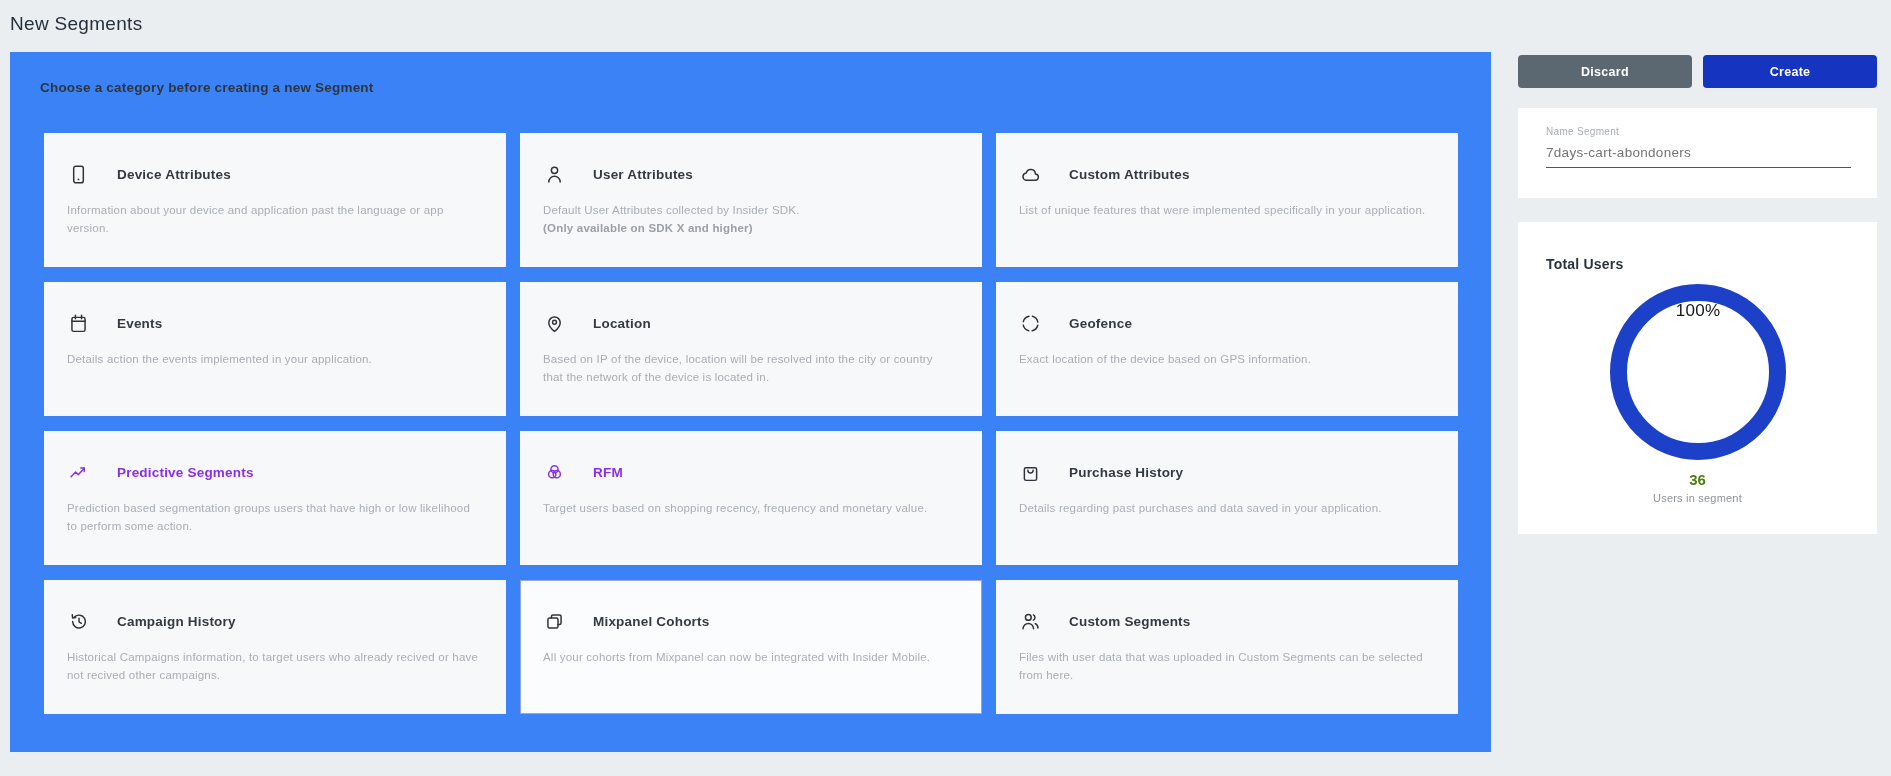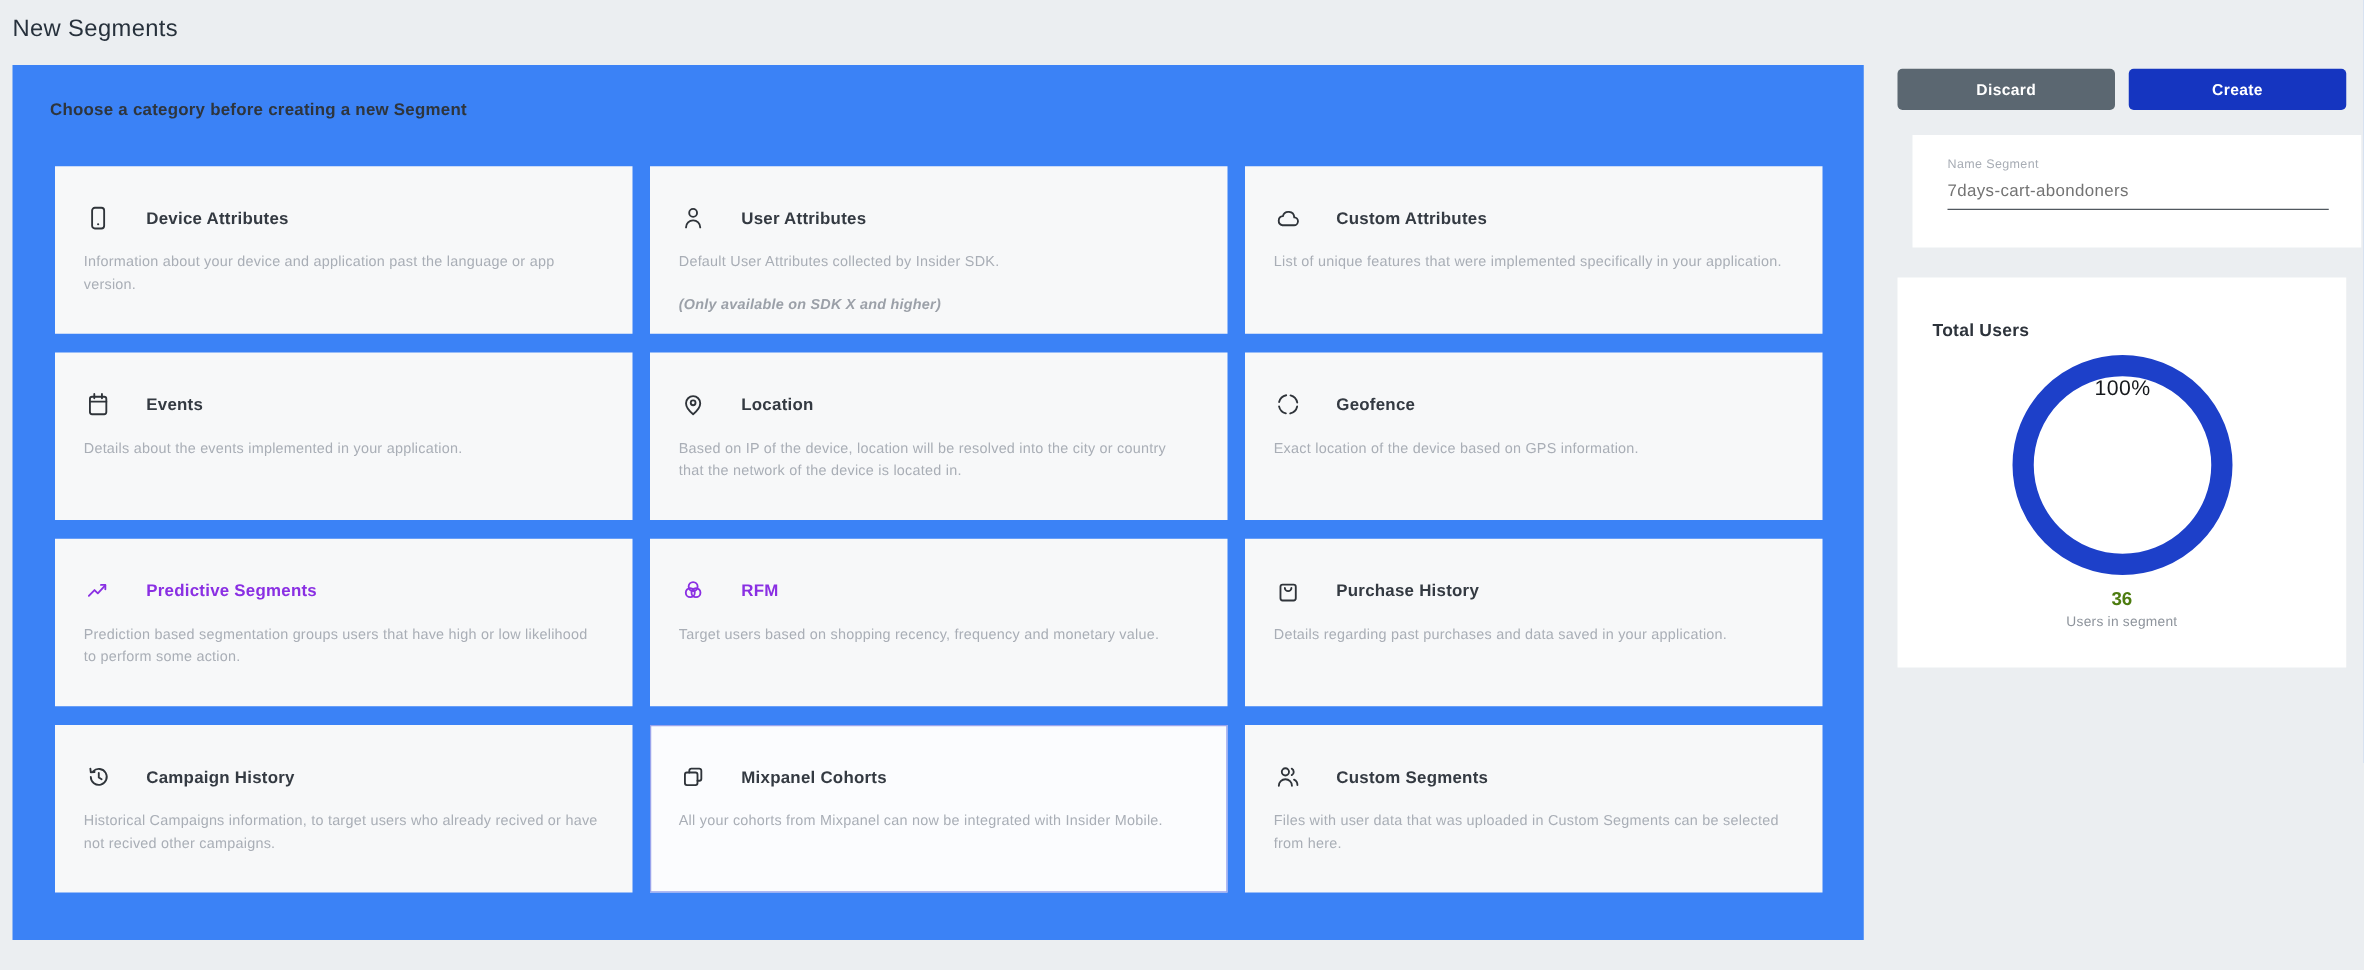--- a/index.html
+++ b/index.html
@@ -13,29 +13,29 @@
 
   .card-grid{position:absolute;left:34px;top:81px;width:1414px;display:grid;grid-template-columns:repeat(3,1fr);column-gap:14px;row-gap:15px;}
   .card{height:134px;background:#f7f8f9;box-sizing:border-box;padding:28px 26px 0 22px;border:1px solid transparent;cursor:pointer;}
   .card.selected{border-color:var(--selected-border);background:#fbfcfe;}
   .card-head{display:flex;align-items:center;gap:28px;height:24px;}
   .card-head .icon{width:22px;height:22px;display:flex;align-items:center;justify-content:center;color:#2f343a;}
   .card-head .icon svg{width:21px;height:21px;}
   .card-title{font-size:13.5px;font-weight:600;color:#343a42;letter-spacing:.2px;}
   .card.accent .icon,.card.accent .card-title{color:var(--accent);}
   .card-desc{margin:15px 0 0 0;font-size:11.5px;line-height:18px;color:#a9aeb6;letter-spacing:.2px;max-width:430px;}
-  .card-desc.bold{margin-top:16px;font-weight:700;color:#9ba0a8;font-style:italic;}
+  .card-desc.bold{margin-top:0;font-weight:700;color:#9ba0a8;}
 
   .side{position:absolute;left:1518px;top:0;width:359px;}
   .btn-row{position:absolute;top:55px;left:0;width:359px;display:flex;gap:11px;}
   .btn{flex:1;height:33px;border:none;border-radius:4px;color:#ffffff;font-family:inherit;font-size:12.5px;font-weight:700;letter-spacing:.3px;cursor:pointer;}
   .btn.discard{background:var(--discard);}
   .btn.create{background:var(--brand);}
 
-  .name-card{position:absolute;top:108px;left:12px;width:359px;height:90px;background:#ffffff;box-sizing:border-box;padding:18px 28px 0 28px;}
+  .name-card{position:absolute;top:108px;left:0;width:359px;height:90px;background:#ffffff;box-sizing:border-box;padding:18px 28px 0 28px;}
   .name-label{font-size:10px;color:#a8adb5;letter-spacing:.3px;}
   .name-input{display:block;width:305px;margin-top:8px;border:none;outline:none;background:transparent;border-bottom:1px solid #51585f;font-family:inherit;font-size:13.5px;color:#737373;letter-spacing:.3px;padding:0 0 7px 0;}
 
   .users-card{position:absolute;top:222px;left:0;width:359px;height:312px;background:#ffffff;box-sizing:border-box;}
   .users-heading{position:absolute;left:28px;top:34px;font-size:14px;font-weight:700;color:#2d333b;letter-spacing:.2px;}
   .donut{position:absolute;left:92px;top:62px;width:142px;height:142px;border:17px solid var(--donut);border-radius:50%;display:flex;align-items:flex-start;justify-content:center;}
   .donut-percent{font-size:17px;color:#15181c;letter-spacing:.3px;}
   .users-count{position:absolute;top:249px;left:0;width:100%;text-align:center;font-size:15px;font-weight:700;color:#4d7c0f;}
   .users-caption{position:absolute;top:270px;left:0;width:100%;text-align:center;font-size:11px;color:#8e949c;letter-spacing:.2px;}
 </style>
@@ -90,21 +90,21 @@
         <div class="card">
     <div class="card-head">
       <span class="icon">
               <svg viewBox="0 0 24 24" fill="none" stroke="currentColor" stroke-width="1.7" stroke-linecap="round" stroke-linejoin="round">
                 <rect x="4.5" y="5" width="15" height="16" rx="2"></rect>
                 <path d="M4.5 9.5h15M8.5 2.5v4M15.5 2.5v4"></path>
               </svg>
             </span>
       <span class="card-title">Events</span>
     </div>
-    <p class="card-desc">Details about the events implemented in your application.</p>
+    <p class="card-desc">Details action the events implemented in your application.</p>
 
   </div>
         <div class="card">
     <div class="card-head">
       <span class="icon">
               <svg viewBox="0 0 24 24" fill="none" stroke="currentColor" stroke-width="1.7" stroke-linecap="round" stroke-linejoin="round">
                 <path d="M12 21s-6.5-5.3-6.5-10a6.5 6.5 0 0 1 13 0c0 4.7-6.5 10-6.5 10z"></path>
                 <circle cx="12" cy="10.6" r="2.2"></circle>
               </svg>
             </span>

